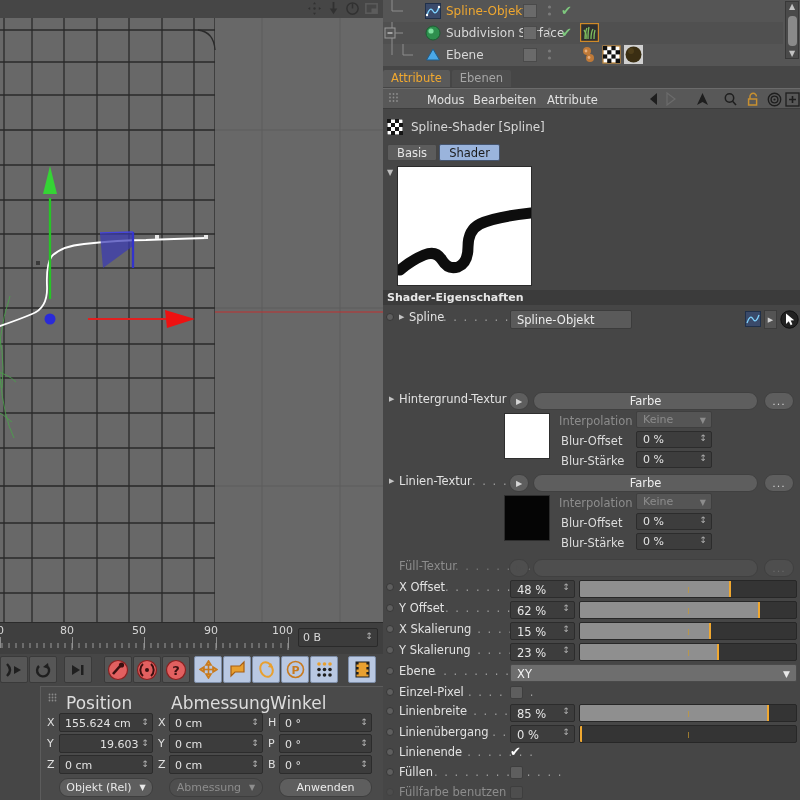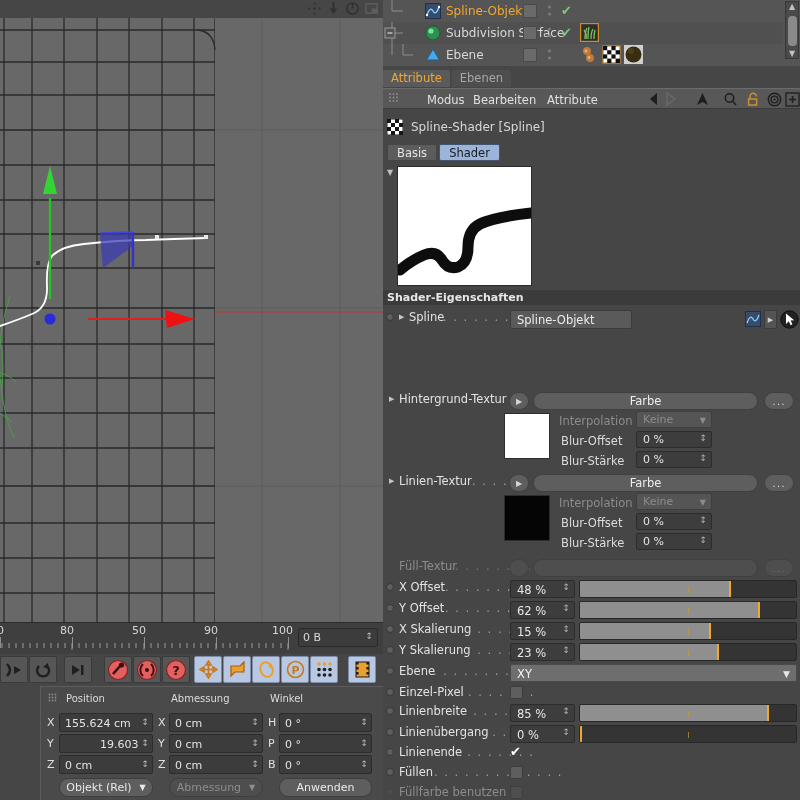--- a/index.html
+++ b/index.html
@@ -62,21 +62,21 @@
     border-radius: 2px; margin-right: 1px;
   }
   .tb-btn.sel { background: #b9c8e2; border-color:#7e8ea8; }
 
   
   #coords {
     position: absolute; left: 40px; top: 686px; width: 343px; height: 114px;
     background: #4a4a4a; border-left: 1px solid #5c5c5c; border-top:1px solid #5c5c5c;
   }
   #coords-left-strip { position:absolute; left:0; top:686px; width:40px; height:114px; background:#464646;}
-  .coord-hdr { position:absolute; top:6px; font-size:10px; color:#dcdcdc; }
+  .coord-hdr { position:absolute; top:6px; font-size:17px; color:#dcdcdc; }
   .coord-row { position:absolute; height:20px; }
   .ax { position:absolute; font-size:11px; color:#e0e0e0; width:11px; text-align:left; top:3px;}
   .numfield {
     position: absolute; height: 19px; background: #3c3c3c;
     border: 1px solid #2c2c2c; border-radius: 2px; color: #e2e2e2;
     font-size: 11px; padding: 2px 12px 2px 5px; line-height: 15px;
   }
   .numfield .spin { position:absolute; right:3px; top:1px; font-size:9px; color:#b5b5b5;}
   .cdrop {
     position:absolute; height:19px; background:#5e5e5e; border:1px solid #3e3e3e;

